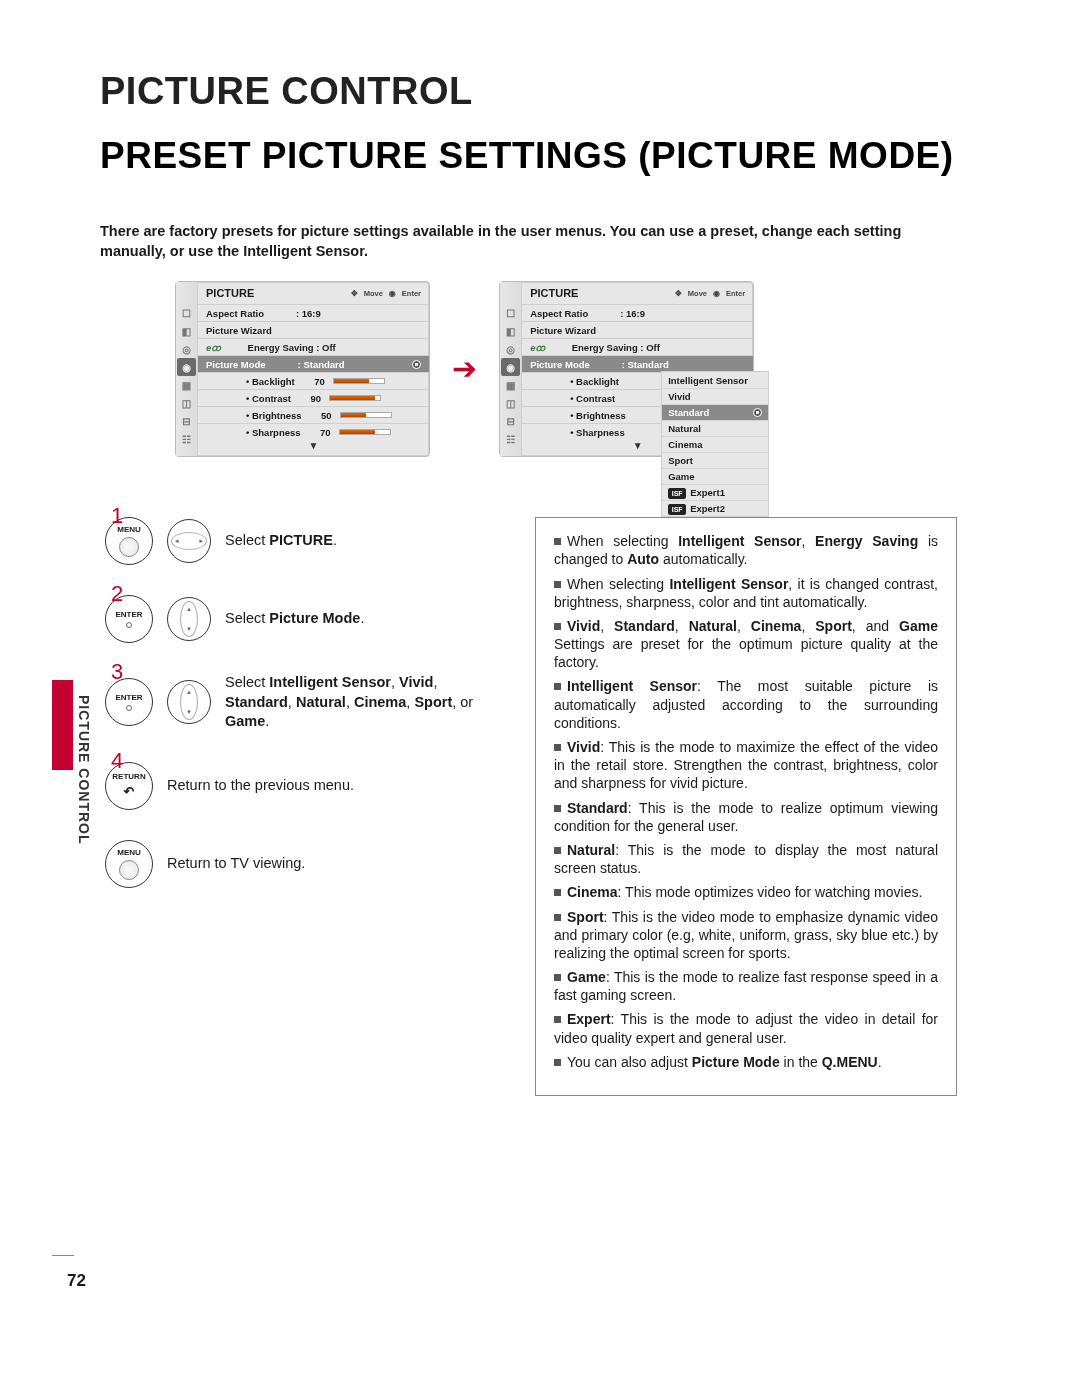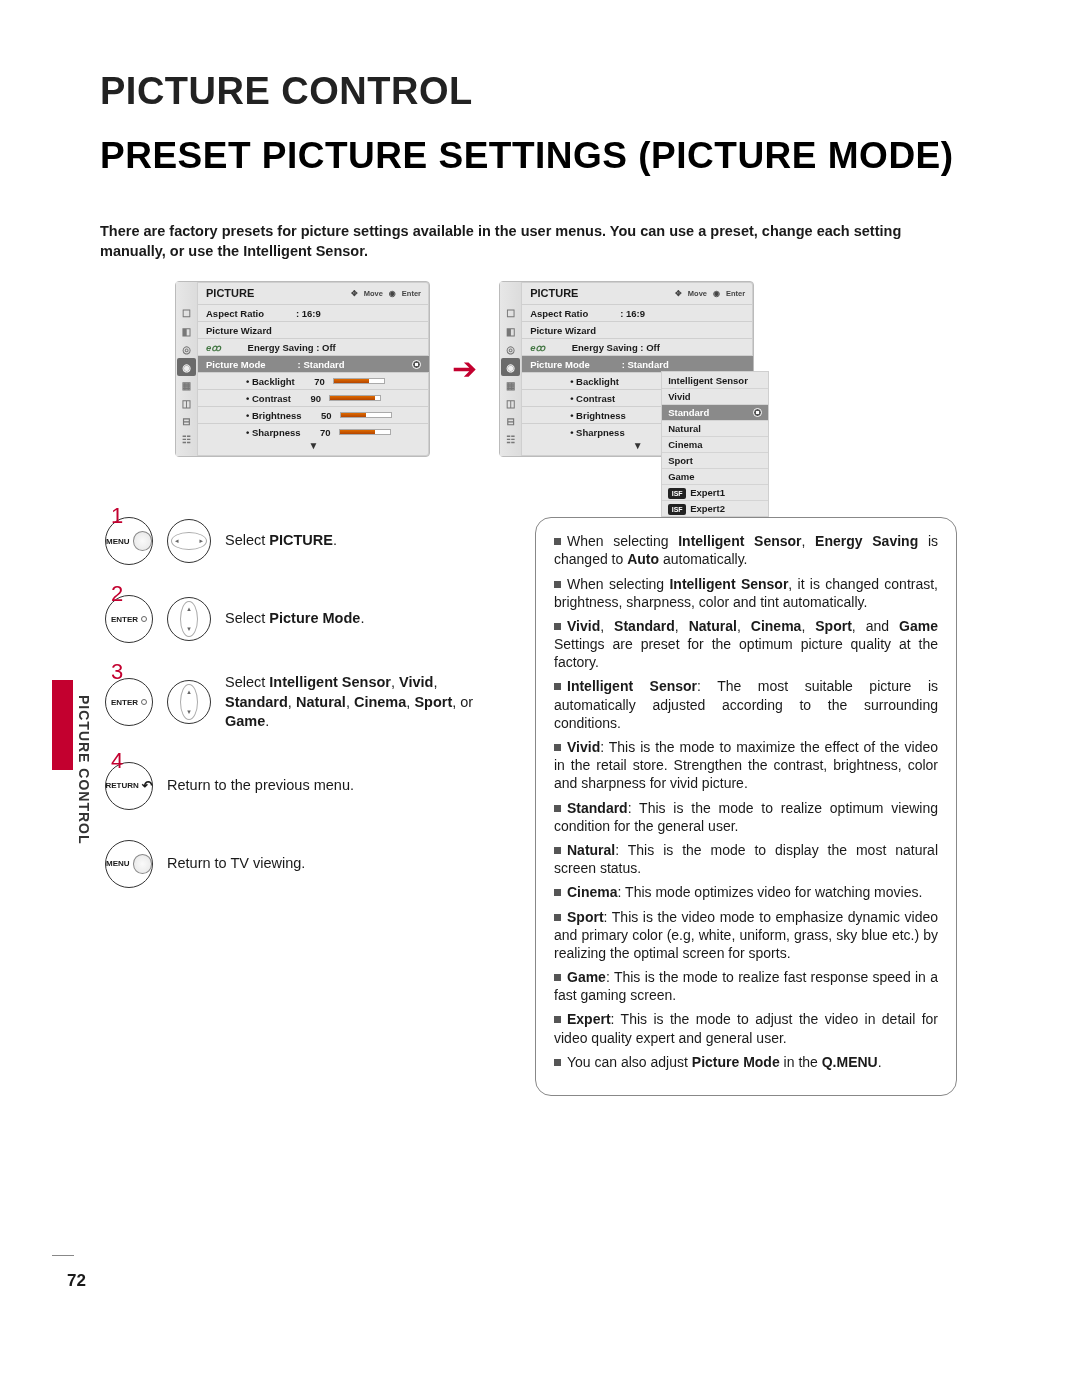--- a/index.html
+++ b/index.html
@@ -185,20 +185,21 @@
     left:6px; top:-14px;
     font-size:22px;
     font-weight:400;
     color:#c3002f;
   }
   .btn-outline {
     width:48px; height:48px;
     border:1px solid #333;
     border-radius:50%;
     display:flex;
+    flex-direction:column;
     align-items:center;
     justify-content:center;
     font-size:8px;
     font-weight:600;
     gap:3px;
     flex-shrink:0;
   }
   .btn-outline .inner-circle {
     width:20px; height:20px; border:1px solid #888; border-radius:50%;
     background: radial-gradient(#fafafa,#e5e5e5);
@@ -239,21 +240,21 @@
   }
   .step-text {
     font-size:14.5px;
     line-height:1.35;
   }
 
   
   .info-box {
     flex:1;
     border:1px solid #888;
-    border-radius:16px;
+    border-radius:0;
     padding:14px 18px 18px 18px;
     font-size:14px;
     line-height:1.3;
     max-width: 422px;
   }
   .info-box ul { list-style:none;}
   .info-box li { margin-bottom:6px; text-align:justify;}
   .info-box li .sq { display:inline-block; width:7px; height:7px; background:#555; margin-right:6px; vertical-align:1px;}
 </style>
 </head>

